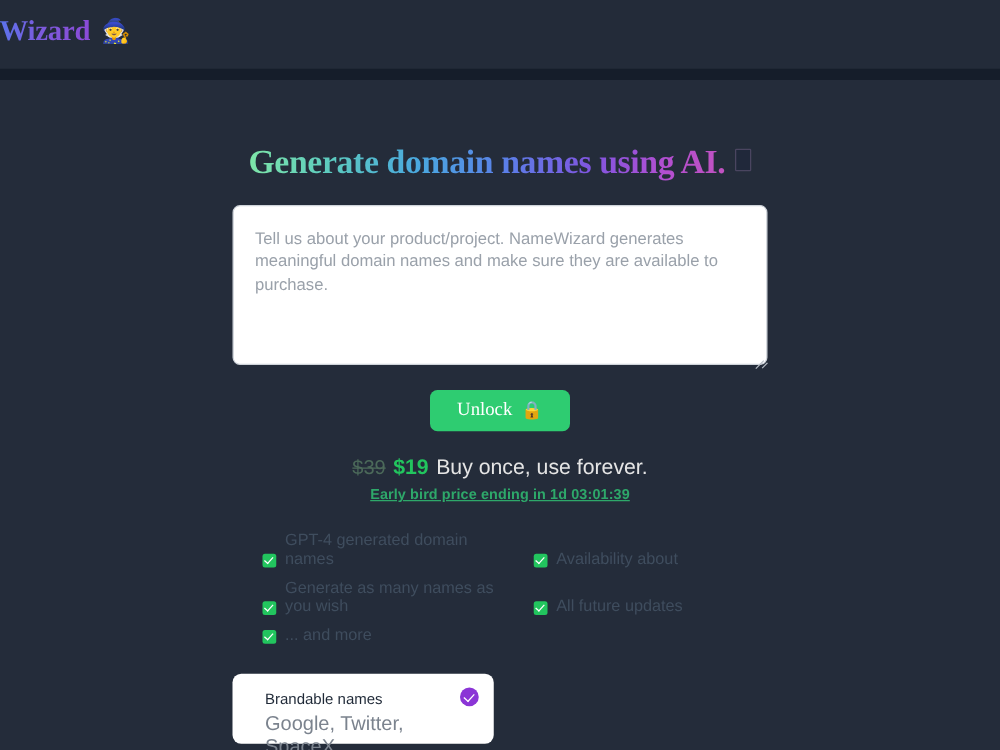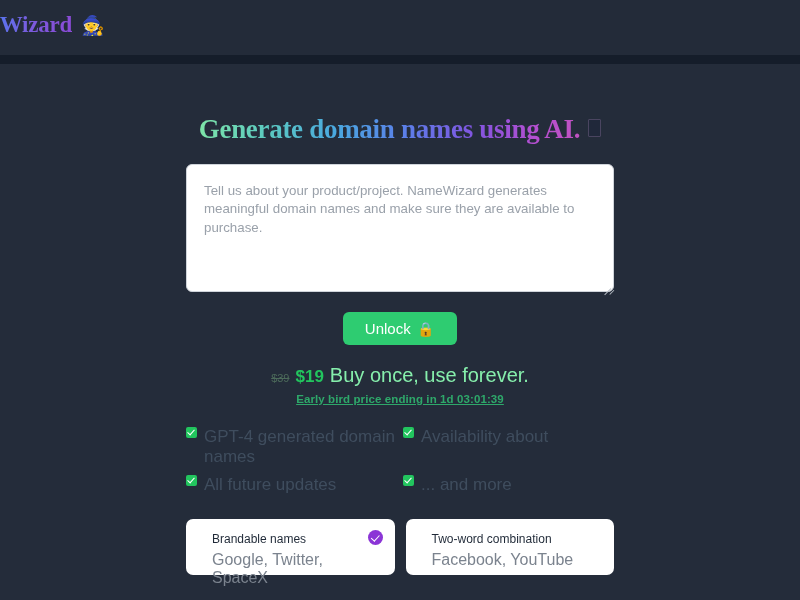--- a/index.html
+++ b/index.html
@@ -155,21 +155,21 @@
 
   
   .btn-row {
     margin-top: 20px;
     display: flex;
     align-items: center;
     gap: 0px;
   }
   .btn {
     border: none;
-    font-family: Liberation Sans, sans-serif;
+    font-family: Liberation Serif, serif;
     font-size: 15px;
     border-radius: 6px;
     cursor: pointer;
     display: inline-flex;
     align-items: center;
     justify-content: center;
     gap: 7px;
   }
   .btn-unlock {
     background: #2ecc71;
@@ -192,30 +192,30 @@
   .price-row {
     margin-top: 19px;
     display: flex;
     align-items: baseline;
     gap: 6px;
     font-size: 15px;
   }
   .price-old {
     color: #4c6a5a;
     text-decoration: line-through;
-    font-size: 11px;
+    font-size: 16px;
   }
   .price-new {
     color: #22c55e;
     font-weight: bold;
     font-size: 17px;
   }
   .price-note {
-    color: #86efac;
-    font-size: 20px;
+    color: #e5e5e5;
+    font-size: 17px;
   }
   .countdown {
     margin-top: 6px;
     font-size: 11.5px;
     font-weight: bold;
     color: #2ea86a;
     letter-spacing: 0.1px;
     text-decoration: underline;
   }
 
@@ -223,24 +223,25 @@
   .features {
     margin-top: 22px;
     width: 428px;
     display: grid;
     grid-template-columns: 1fr 1fr;
     row-gap: 8px;
     column-gap: 6px;
   }
   .feature {
     display: flex;
-    align-items: flex-start;
+    align-items: flex-end;
     gap: 7px;
-    font-size: 17px;
+    font-size: 13px;
     color: #3f4d5e;
+    margin-left: 24px;
   }
   .check-box {
     width: 11px;
     height: 11px;
     border-radius: 2px;
     background: #22c55e;
     flex: 0 0 auto;
     position: relative;
   }
   .check-box::after {
@@ -341,33 +342,33 @@
     <div class="feature">
       <span class="check-box"></span>
       <span>GPT-4 generated domain names</span>
     </div>
     <div class="feature">
       <span class="check-box"></span>
       <span>Availability about</span>
     </div>
     <div class="feature">
       <span class="check-box"></span>
+      <span>Generate as many names as you wish</span>
+    </div>
+    <div class="feature">
+      <span class="check-box"></span>
       <span>All future updates</span>
     </div>
     <div class="feature">
       <span class="check-box"></span>
       <span>... and more</span>
     </div>
   </div>
 
   <div class="cards">
     <div class="card">
       <div class="card-title">Brandable names</div>
       <div class="card-sub">Google, Twitter, SpaceX</div>
       <span class="card-badge"></span>
     </div>
-    <div class="card">
-      <div class="card-title">Two-word combination</div>
-      <div class="card-sub">Facebook, YouTube</div>
-    </div>
   </div>
 
 </div>
 
 </body></html>

